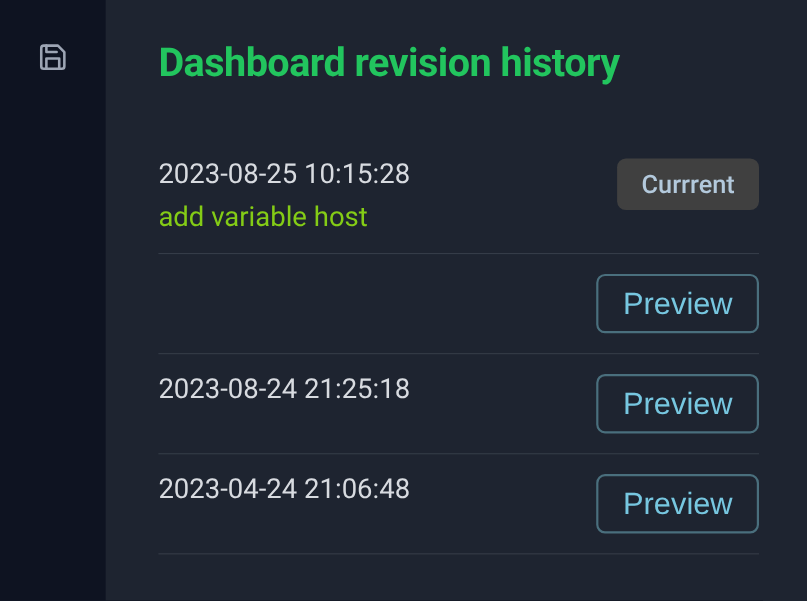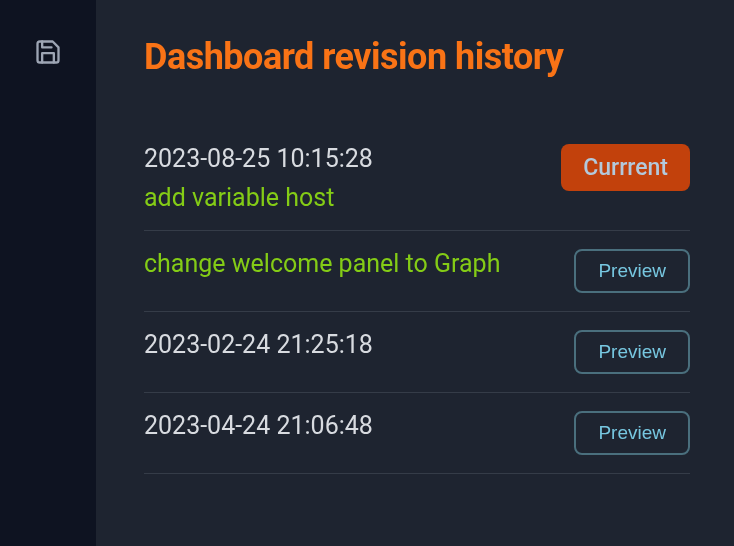--- a/index.html
+++ b/index.html
@@ -21,21 +21,21 @@
     width: 28px;
     height: 28px;
     color: #9da5b4;
   }
   .main {
     flex: 1;
     background: #1e2430;
     padding: 36px 44px 0 48px;
   }
   .page-title {
-    color: #f97316;
+    color: #22c55e;
     font-size: 36px;
     font-weight: 700;
     letter-spacing: -0.5px;
     margin-bottom: 48px;
   }
   .revision-list {
     display: flex;
     flex-direction: column;
     justify-content: flex-end;
   }
@@ -55,32 +55,32 @@
     color: #d8dbe0;
     font-size: 25px;
     font-weight: 400;
   }
   .revision-description {
     color: #84cc16;
     font-size: 25px;
     font-weight: 400;
   }
   .badge-current {
-    background: #c2410c;
+    background: #404040;
     color: #b3c9dc;
     font-size: 23px;
     font-weight: 500;
     padding: 10px 22px;
     border-radius: 8px;
     border: none;
   }
   .btn-preview {
     background: transparent;
     color: #77c7e0;
-    font-size: 19px;
+    font-size: 28px;
     font-weight: 500;
     padding: 9px 22px;
     border: 2px solid #4a6f7d;
     border-radius: 8px;
     cursor: pointer;
   }
 </style>
 </head>
 <body>
 
@@ -102,28 +102,27 @@
     <div class="revision-row">
       <div class="revision-left">
         <div class="revision-timestamp">2023-08-25 10:15:28</div>
         <div class="revision-description">add variable host</div>
       </div>
       <span class="badge-current">Currrent</span>
     </div>
 
     <div class="revision-row">
       <div class="revision-left">
-        <div class="revision-description">change welcome panel to Graph</div>
       </div>
       <button class="btn-preview">Preview</button>
     </div>
 
     <div class="revision-row">
       <div class="revision-left">
-        <div class="revision-timestamp">2023-02-24 21:25:18</div>
+        <div class="revision-timestamp">2023-08-24 21:25:18</div>
       </div>
       <button class="btn-preview">Preview</button>
     </div>
 
     <div class="revision-row">
       <div class="revision-left">
         <div class="revision-timestamp">2023-04-24 21:06:48</div>
       </div>
       <button class="btn-preview">Preview</button>
     </div>

